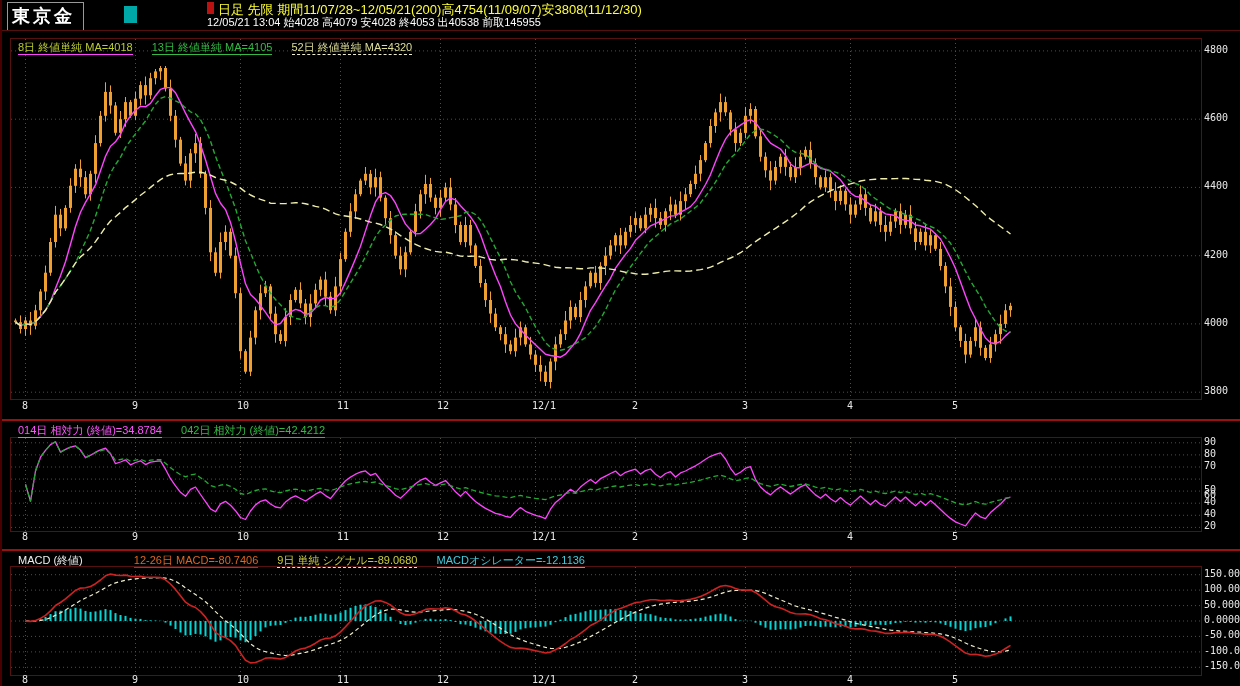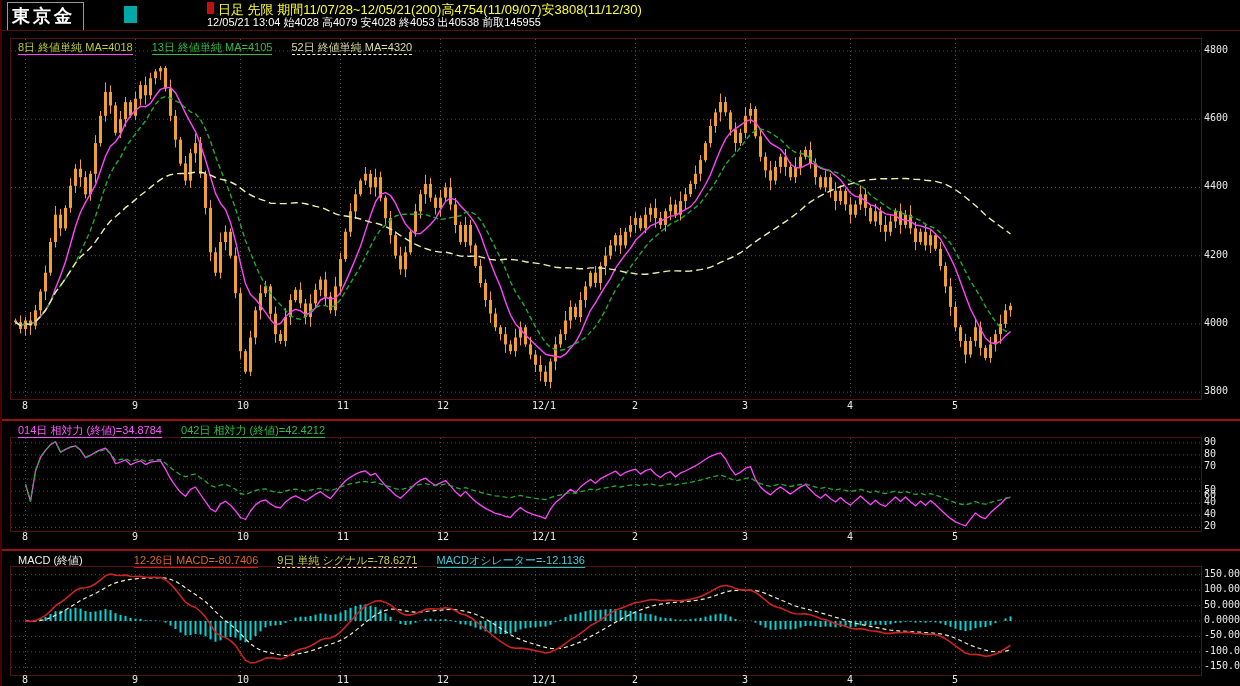--- a/index.html
+++ b/index.html
@@ -543,21 +543,21 @@
       <div class="xlab" style="left: 732px;">3</div>
       <div class="xlab" style="left: 837px;">4</div>
       <div class="xlab" style="left: 942px;">5</div>
     </div>
 
   <div class="divider" style="top:549px"></div>
 
   <div class="legend" style="top:553px">
     <span class="lg-macd-title">MACD (終値)</span>
     <span class="lg-macd">12-26日 MACD=-80.7406</span>
-    <span class="lg-signal">9日 単純 シグナル=-78.6271</span>
+    <span class="lg-signal">9日 単純 シグナル=-89.0680</span>
     <span class="lg-osc">MACDオシレーター=-12.1136</span>
   </div>
 
   <svg id="svg-macd" class="plot" style="top:566px" width="1190" height="108">
       <line x1="0" y1="7.7" x2="1190" y2="7.7" stroke="#4f4f40" stroke-dasharray="1,3"></line>
       <line x1="0" y1="23.1" x2="1190" y2="23.1" stroke="#4f4f40" stroke-dasharray="1,3"></line>
       <line x1="0" y1="38.6" x2="1190" y2="38.6" stroke="#4f4f40" stroke-dasharray="1,3"></line>
       <line x1="0" y1="54.0" x2="1190" y2="54.0" stroke="#4f4f40" stroke-dasharray="1,3"></line>
       <line x1="0" y1="69.4" x2="1190" y2="69.4" stroke="#4f4f40" stroke-dasharray="1,3"></line>
       <line x1="0" y1="84.9" x2="1190" y2="84.9" stroke="#4f4f40" stroke-dasharray="1,3"></line>

